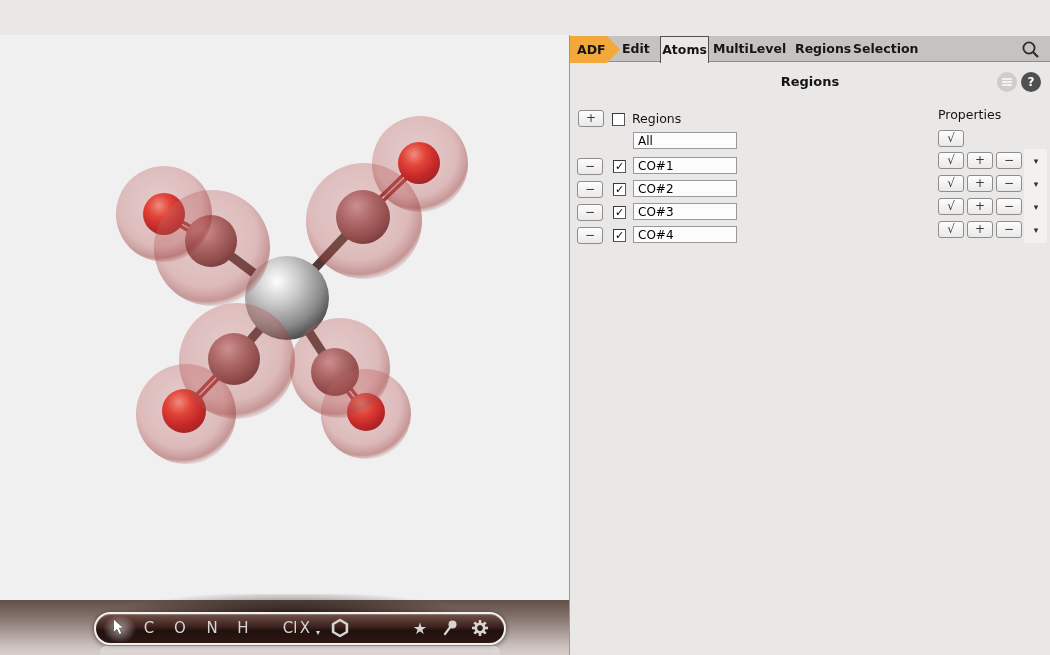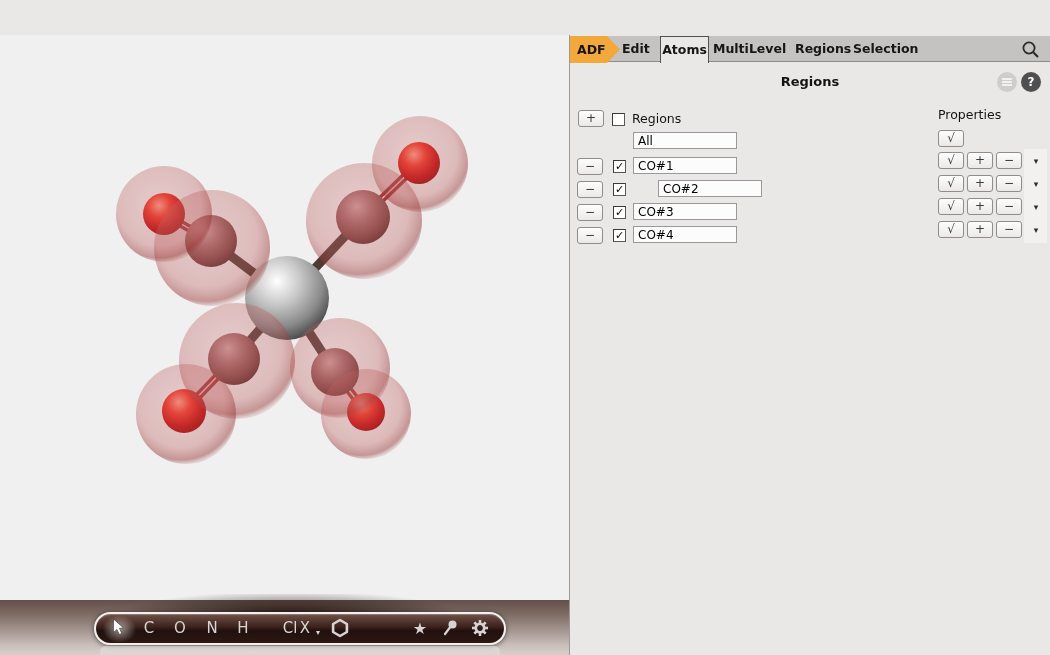--- a/index.html
+++ b/index.html
@@ -212,21 +212,21 @@
     <div class="checkbox" style="left:42px;top:78px"></div>
     <span class="plain-label" style="left:62px;top:76px">Regions</span>
     <input class="field" style="left: 63px; top: 97px;" value="All">
 
     <div class="btn3d" style="left:7px;top:123px">−</div>
     <div class="checkbox" style="left:43px;top:125px">✓</div>
     <input class="field" style="left: 63px; top: 122px;" value="CO#1">
 
     <div class="btn3d" style="left:7px;top:146px">−</div>
     <div class="checkbox" style="left:43px;top:148px">✓</div>
-    <input class="field" style="left: 63px; top: 145px; margin-left: 25px;" value="CO#2">
+    <input class="field" style="left: 63px; top: 145px;" value="CO#2">
 
     <div class="btn3d" style="left:7px;top:169px">−</div>
     <div class="checkbox" style="left:43px;top:171px">✓</div>
     <input class="field" style="left: 63px; top: 168px;" value="CO#3">
 
     <div class="btn3d" style="left:7px;top:192px">−</div>
     <div class="checkbox" style="left:43px;top:194px">✓</div>
     <input class="field" style="left: 63px; top: 191px;" value="CO#4">
 
     <span class="plain-label" style="left:368px;top:72px">Properties</span>

